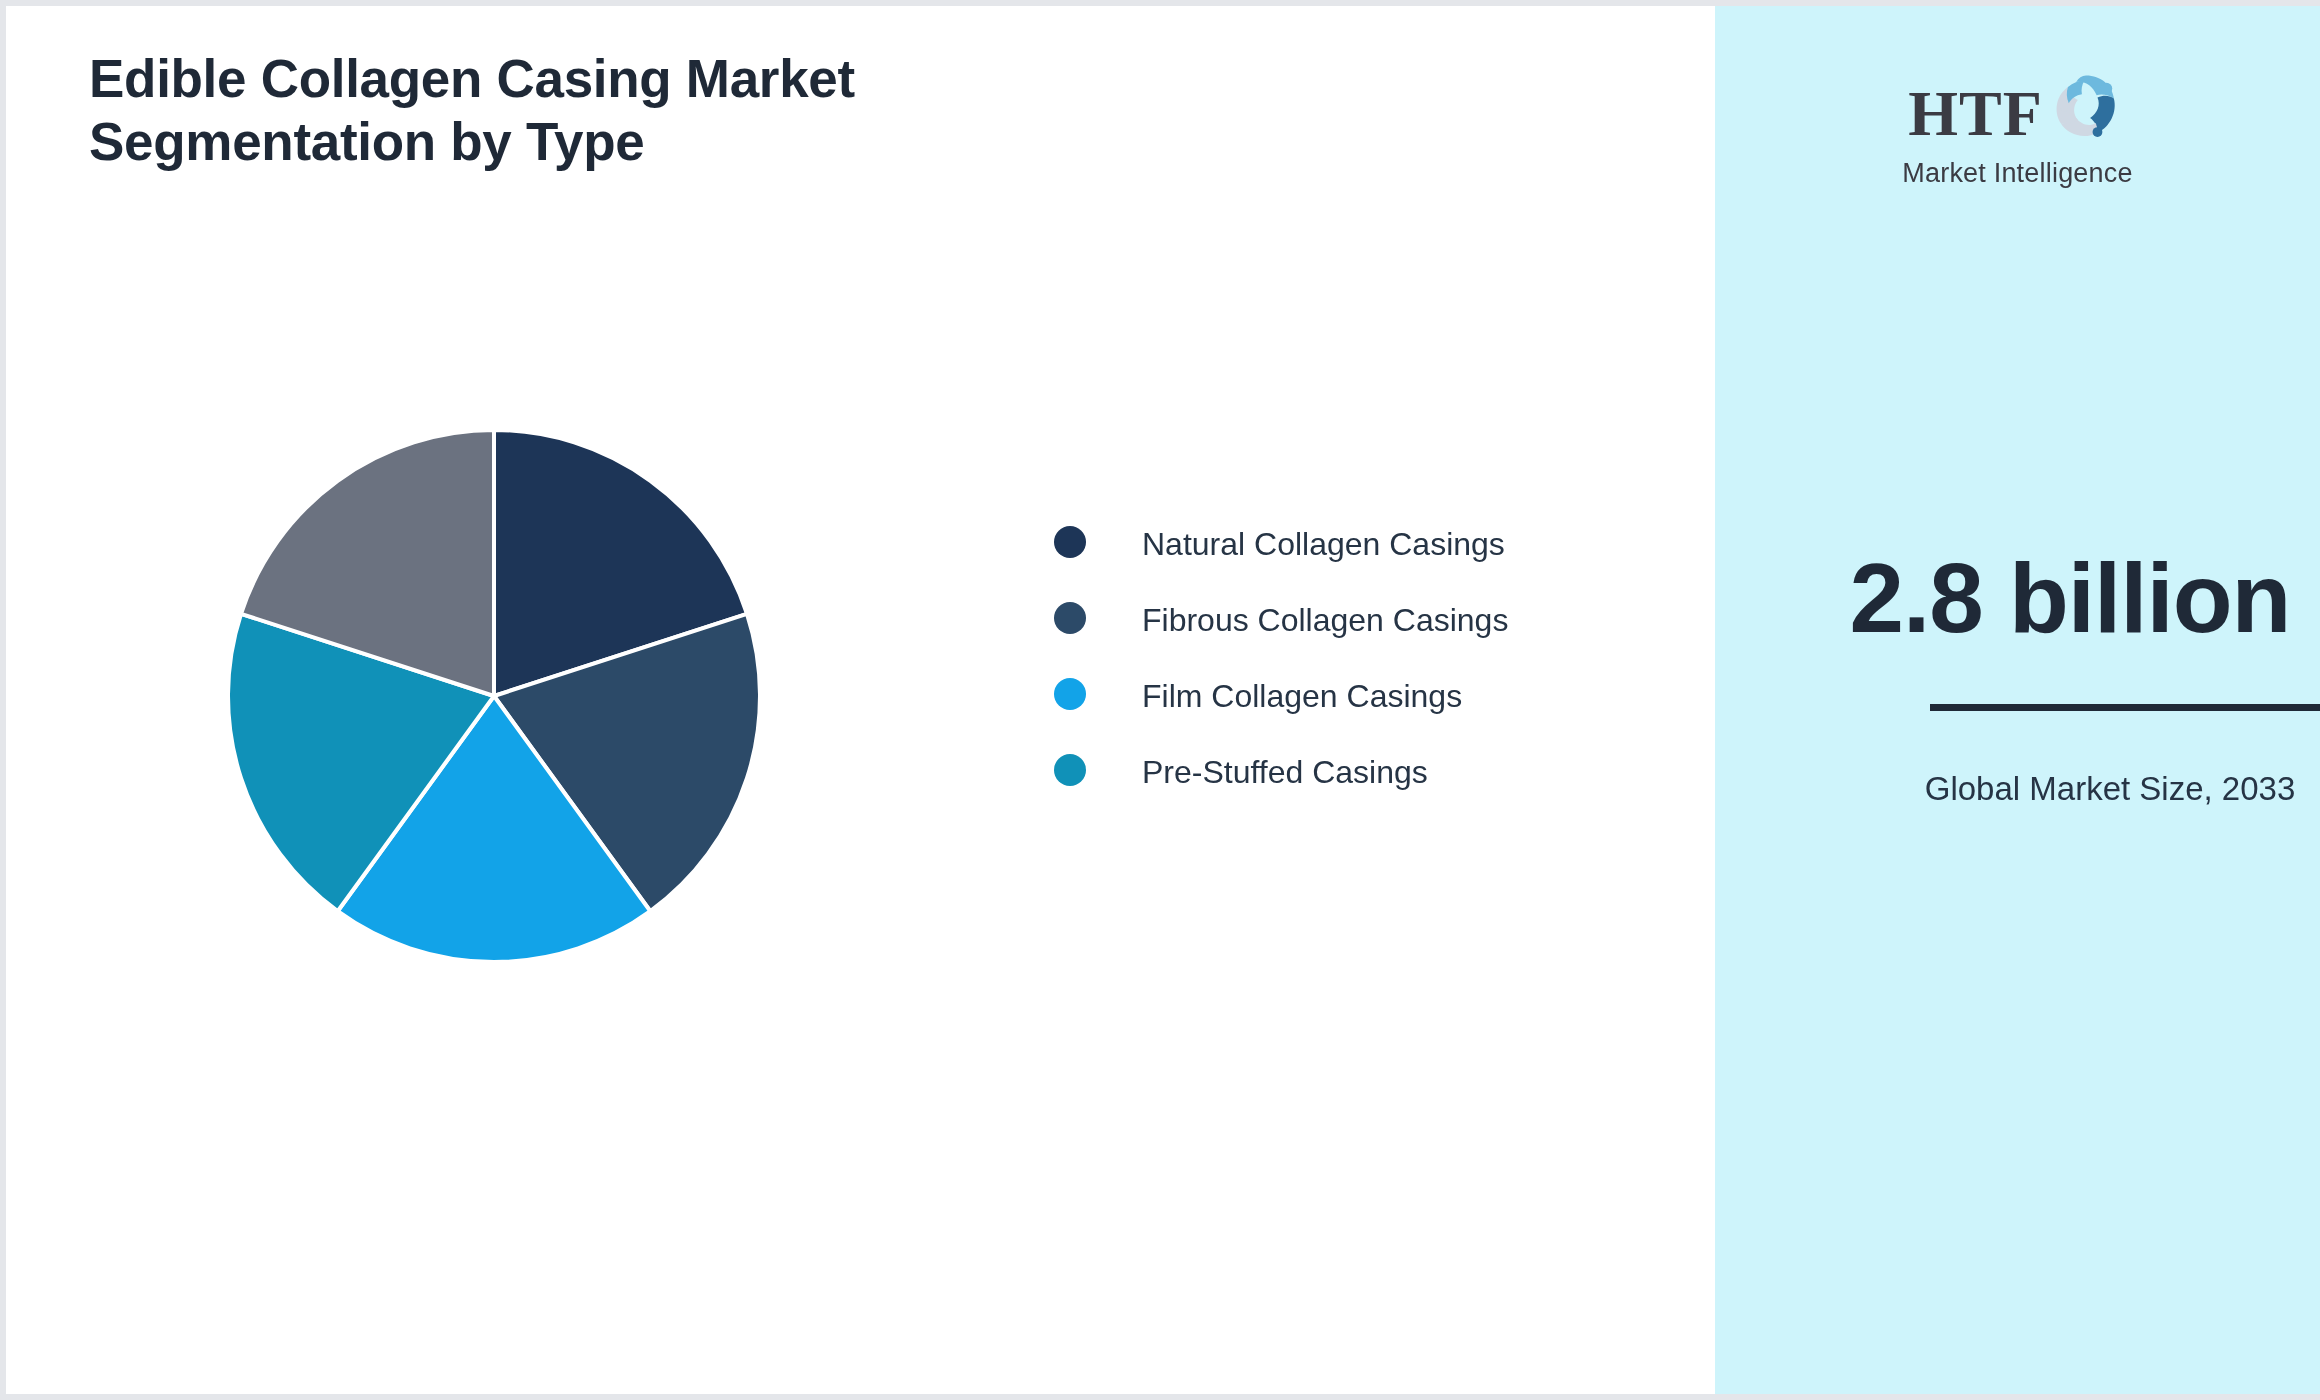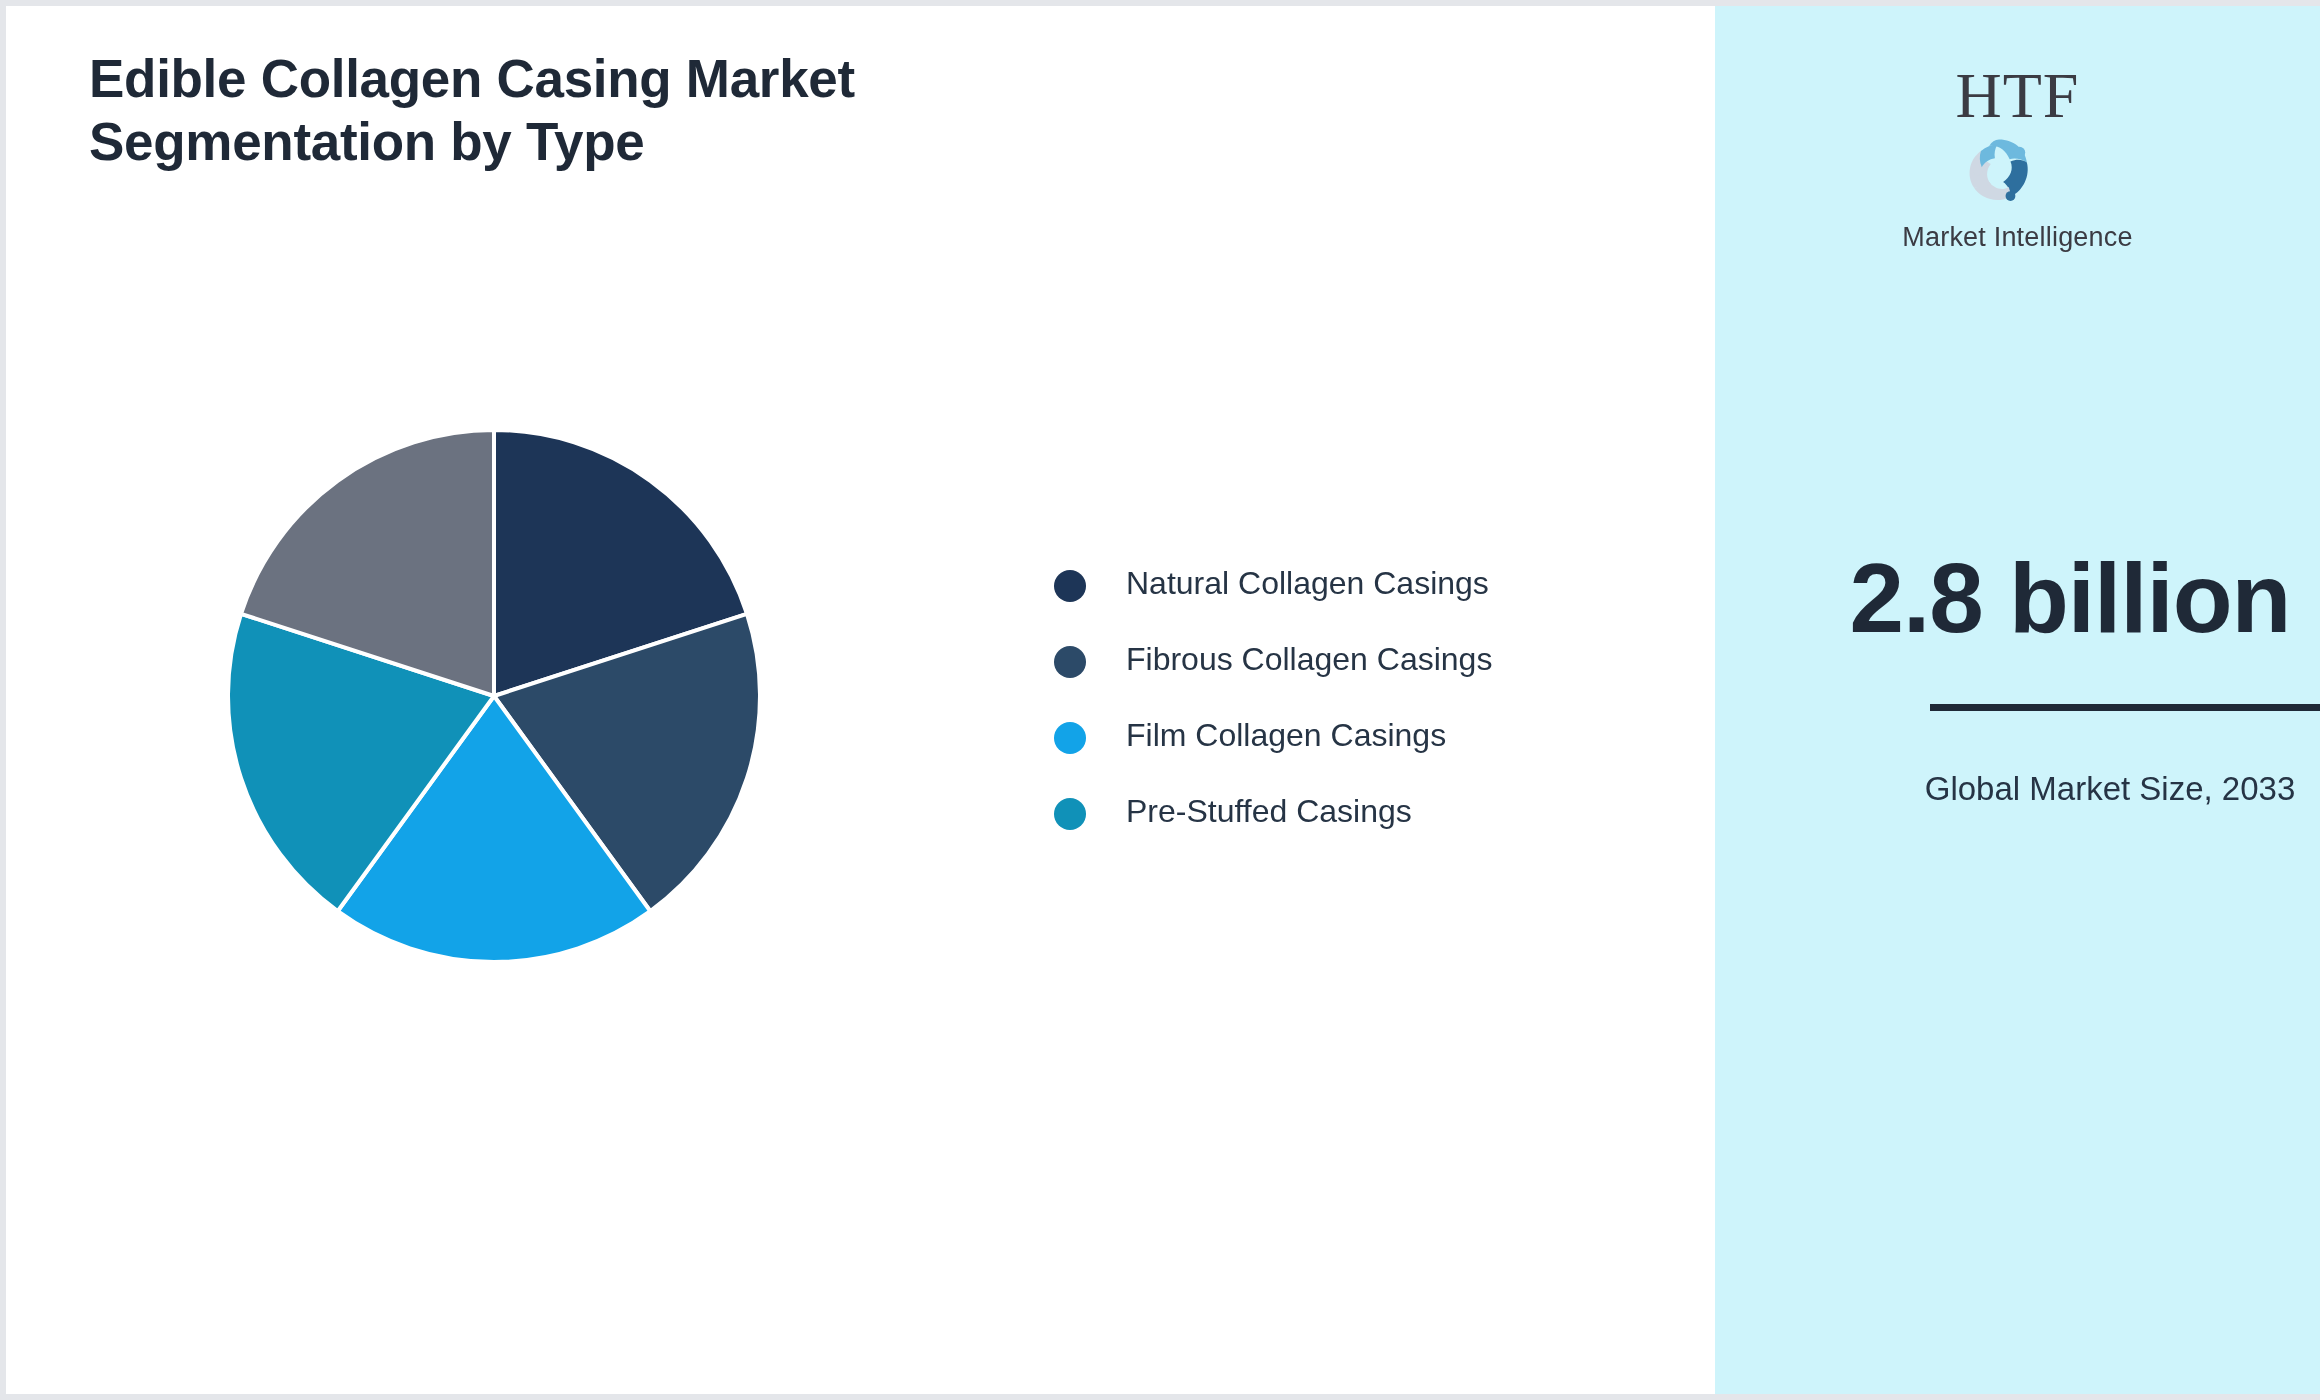--- a/index.html
+++ b/index.html
@@ -63,22 +63,23 @@
   .legend {
     position: absolute;
     left: 1048px;
     top: 520px;
     display: flex;
     flex-direction: column;
   }
   .legend-item {
     display: flex;
     flex-direction: row;
-    align-items: flex-end;
+    align-items: flex-start;
     height: 76px;
+    gap: 16px;
   }
   .legend-dot {
     width: 32px;
     height: 32px;
     border-radius: 50%;
     flex: 0 0 auto;
   }
   .legend-label {
     margin-left: 40px;
     font-size: 32px;
@@ -99,22 +100,23 @@
     position: absolute;
     left: 0;
     right: 0;
     top: 58px;
     display: flex;
     flex-direction: column;
     align-items: center;
   }
   .logo-row {
     display: flex;
-    flex-direction: column;
-    align-items: flex-start;
+    flex-direction: row;
+    align-items: flex-end;
+    font-weight: bold;
   }
   .logo-htf {
     font-family: "Liberation Serif", serif;
     font-size: 64px;
     line-height: 1;
     color: #3b3b43;
     letter-spacing: 1px;
   }
   .logo-mark {
     width: 82px;

